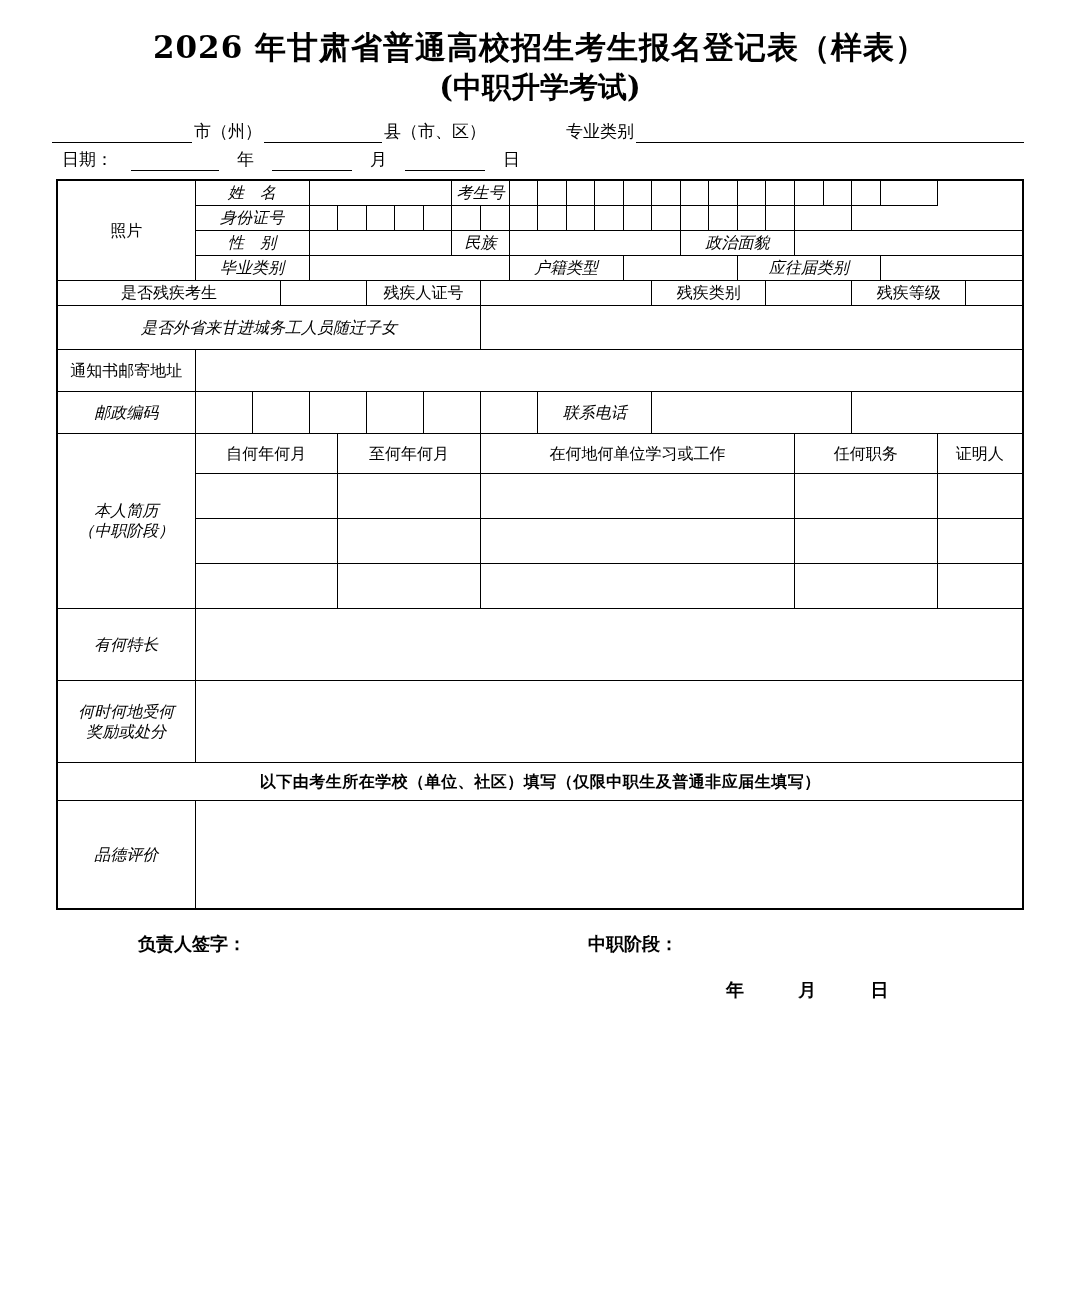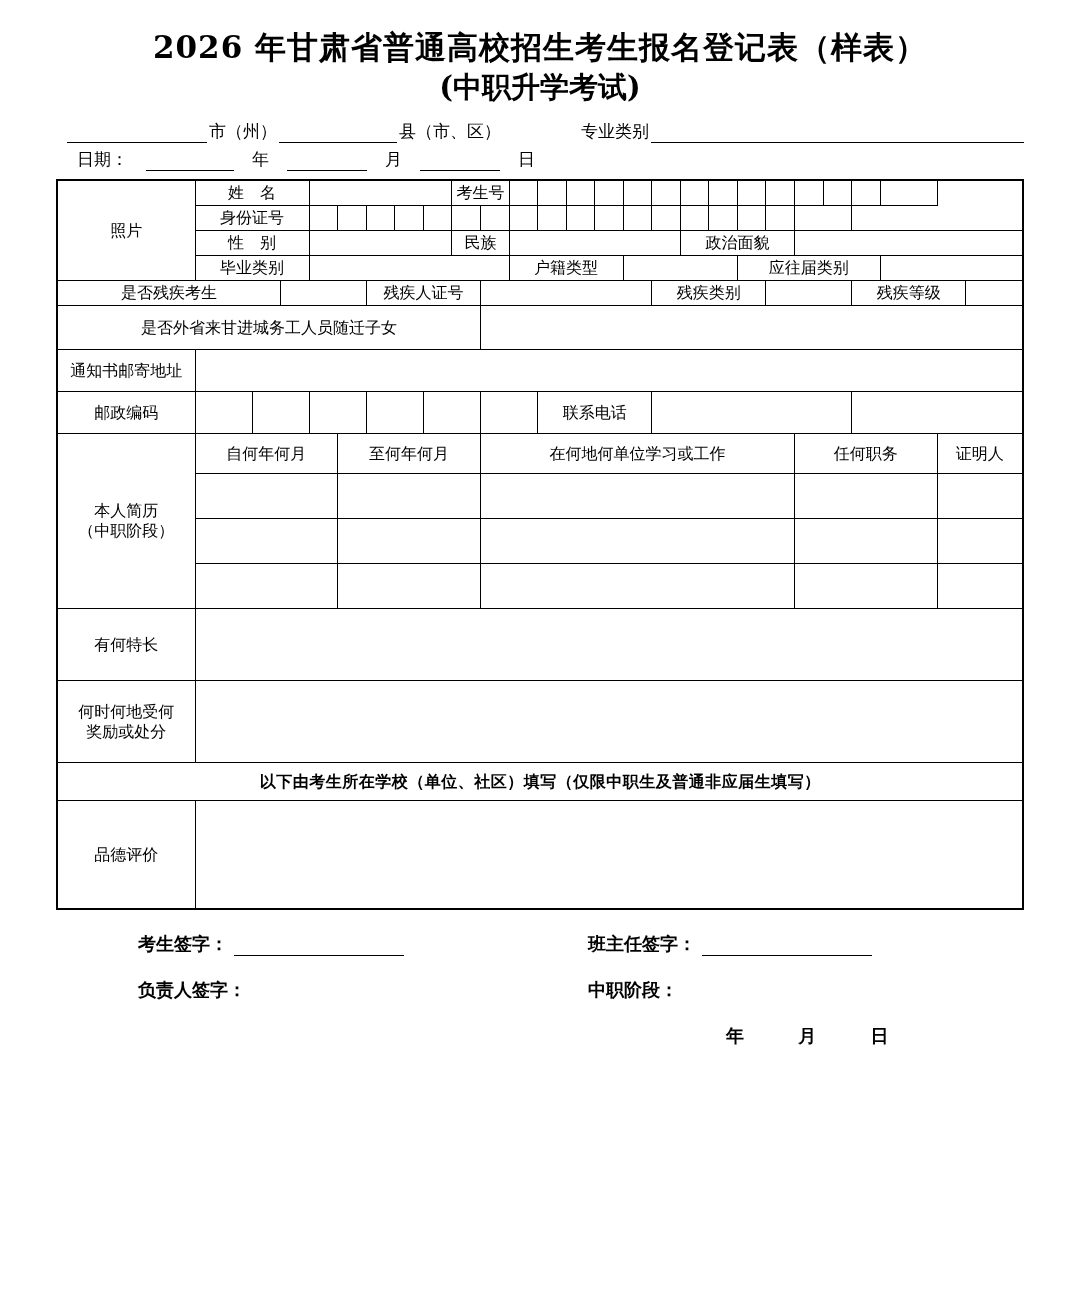--- a/index.html
+++ b/index.html
@@ -28,21 +28,21 @@
     font-family: "DejaVu Serif", "Liberation Serif", serif;
     font-weight: bold;
     font-size: 29px;
     line-height: 1.3;
     margin-top: 2px;
   }
 
   
   .header-lines {
     margin: 14px 0 0 0;
-    padding: 0 56px 0 67px;
+    padding: 0 56px 0 52px;
     font-size: 17px;
   }
   .hl-row { display: flex; align-items: flex-end; white-space: nowrap; margin-bottom: 5px; }
   .hl-row.second { padding-left: 8px; gap: 16px; }
   .blank { border-bottom: 1.3px solid #000; display: inline-block; height: 15px; }
   .b-city   { width: 140px; }
   .b-county { width: 118px; }
   .b-major  { flex: 1 1 auto; min-width: 60px; }
   .b-year   { width: 88px; }
   .b-month  { width: 80px; }
@@ -60,21 +60,21 @@
   .form-table td {
     border: 1.2px solid #000;
     font-size: 16px;
     text-align: center;
     vertical-align: middle;
     padding: 2px 3px;
     line-height: 1.25;
     word-break: keep-all;
   }
   .form-table { border: 2.6px solid #000; }
-  .lbl { font-size: 16px; white-space: nowrap; }
+  .lbl { font-size: 16px; white-space: nowrap; font-style: italic; }
   .lbl-sm { font-size: 15px; white-space: nowrap; }
   .photo-cell { font-size: 16px; }
   .notice-cell { font-weight: bold; font-size: 17px; letter-spacing: 0.5px; margin-left: 20px; }
   .empty { }
 
   
   .remark {
     margin: 6px 0 0 0;
     padding-left: 138px;
     padding-right: 60px;
@@ -307,30 +307,20 @@
       <td class="lbl" style="height:108px">品德评价</td>
       <td colspan="29" class="empty"></td>
     </tr>
   </tbody>
     </table>
 
 
   <div class="sign-area">
     <div class="sign-row">
       <div class="sign-col left">
-        <span>考生签字：</span>
-        <span class="sign-line"></span>
-      </div>
-      <div class="sign-col">
-        <span>班主任签字：</span>
-        <span class="sign-line"></span>
-      </div>
-    </div>
-    <div class="sign-row">
-      <div class="sign-col left">
         <span>负责人签字：</span>
       </div>
       <div class="sign-col">
         <span>中职阶段：</span>
       </div>
     </div>
     <div class="date-row">
       <span>年</span>
       <span>月</span>
       <span>日</span>

